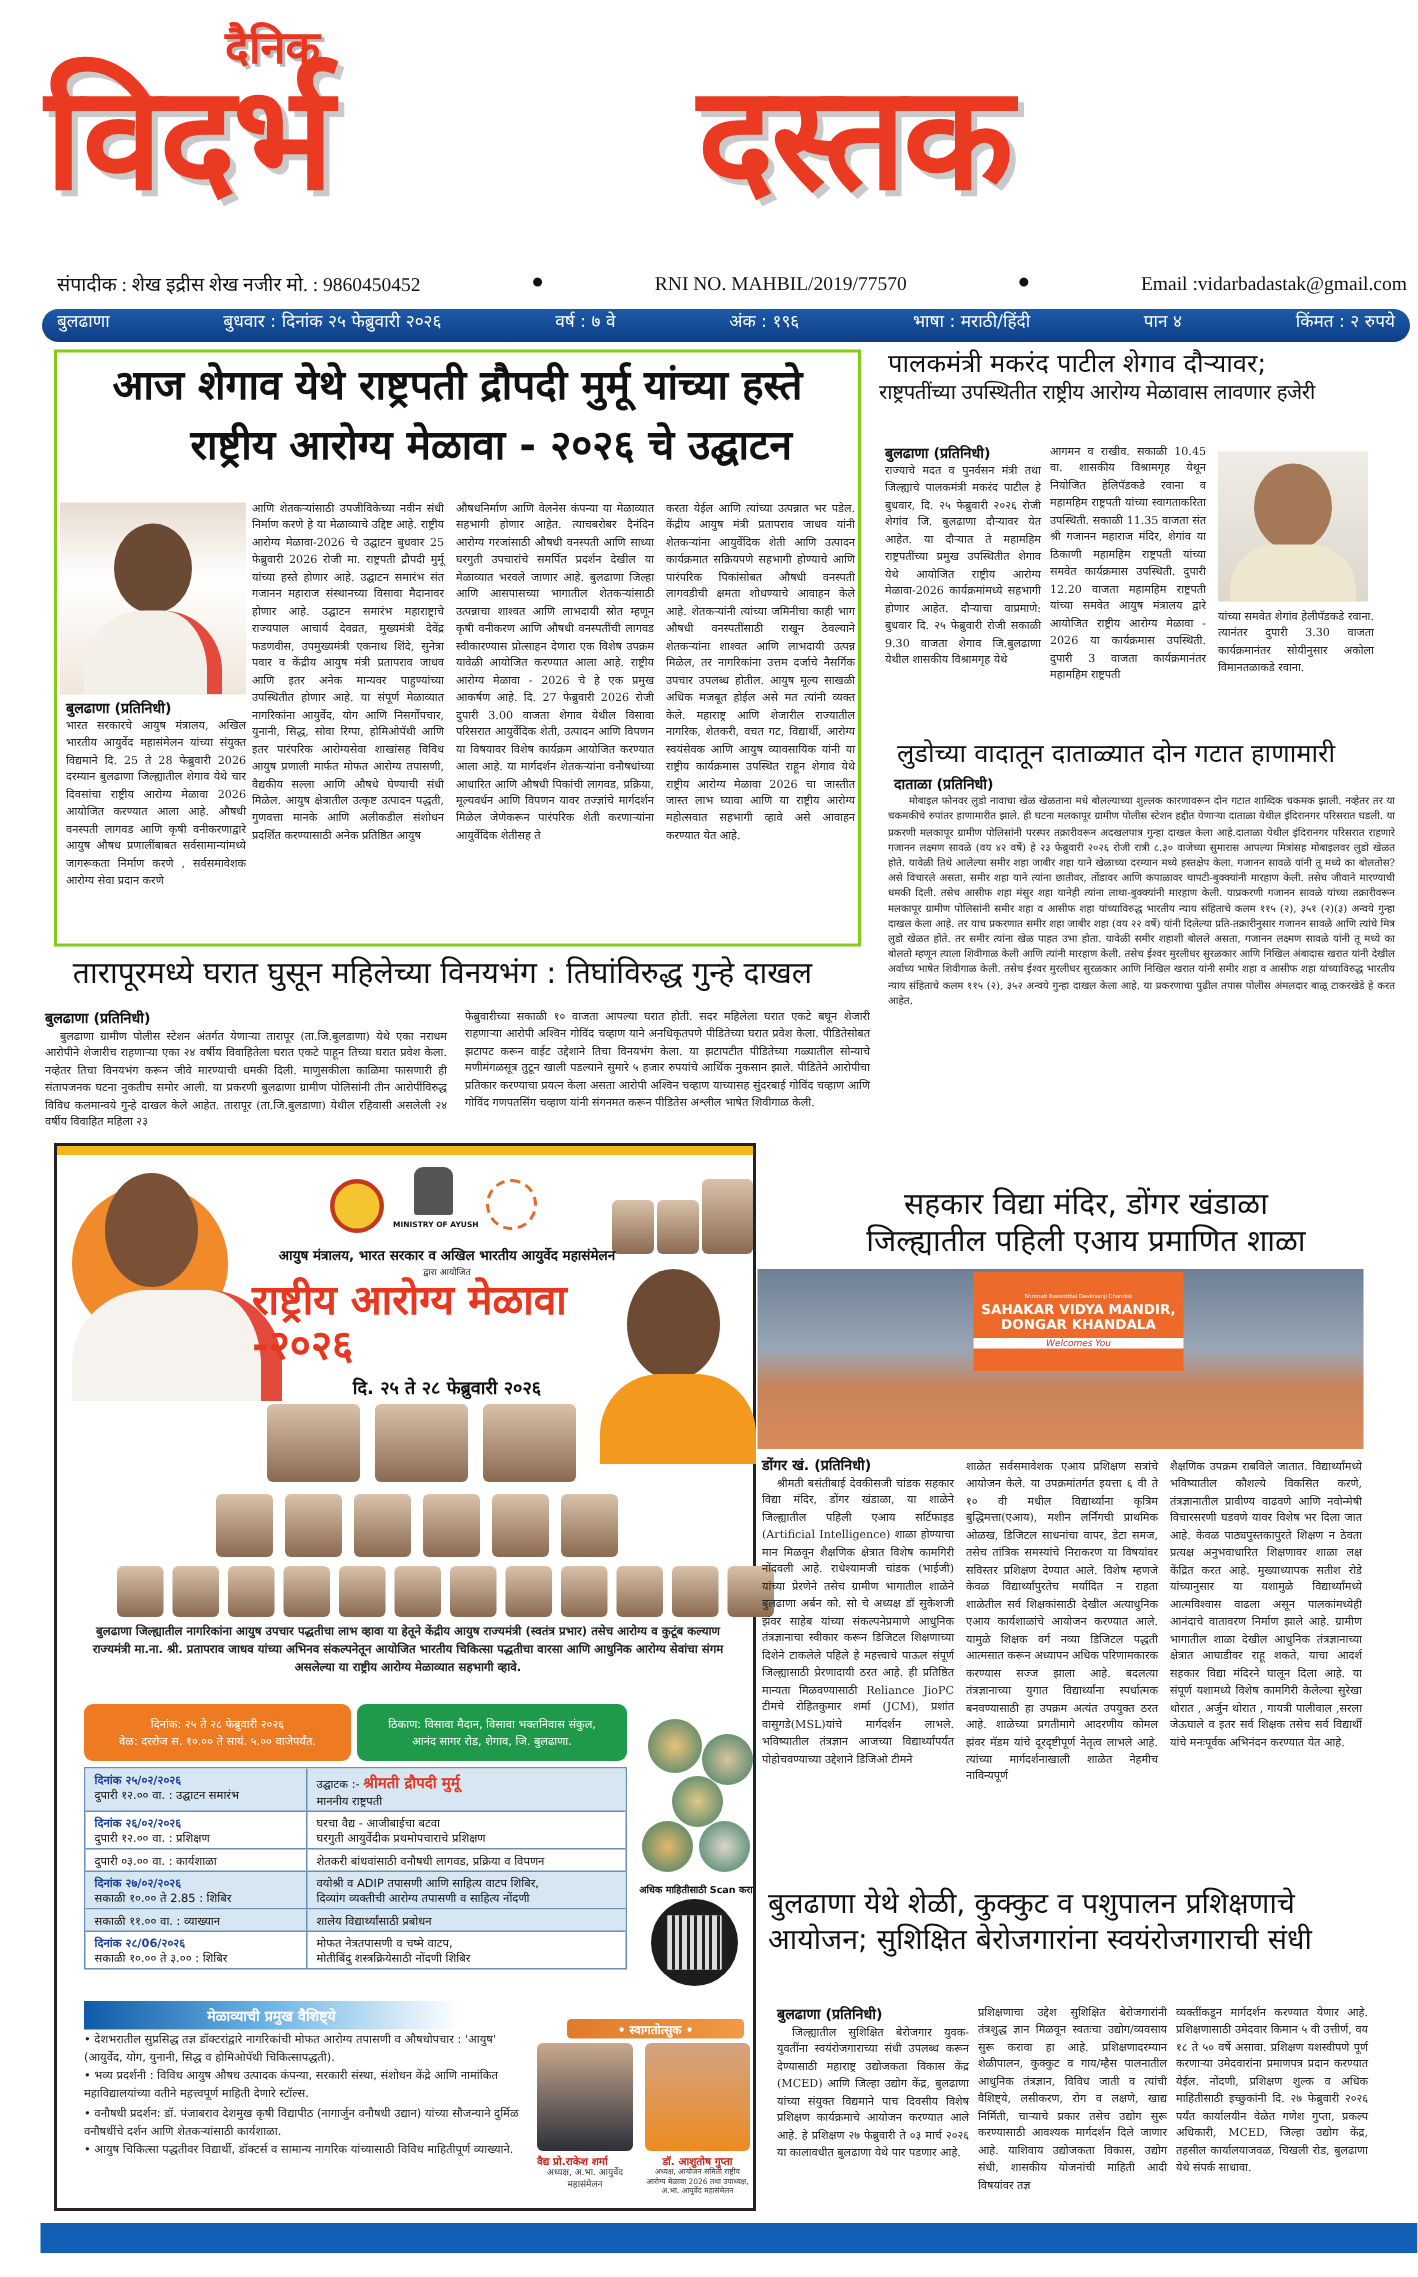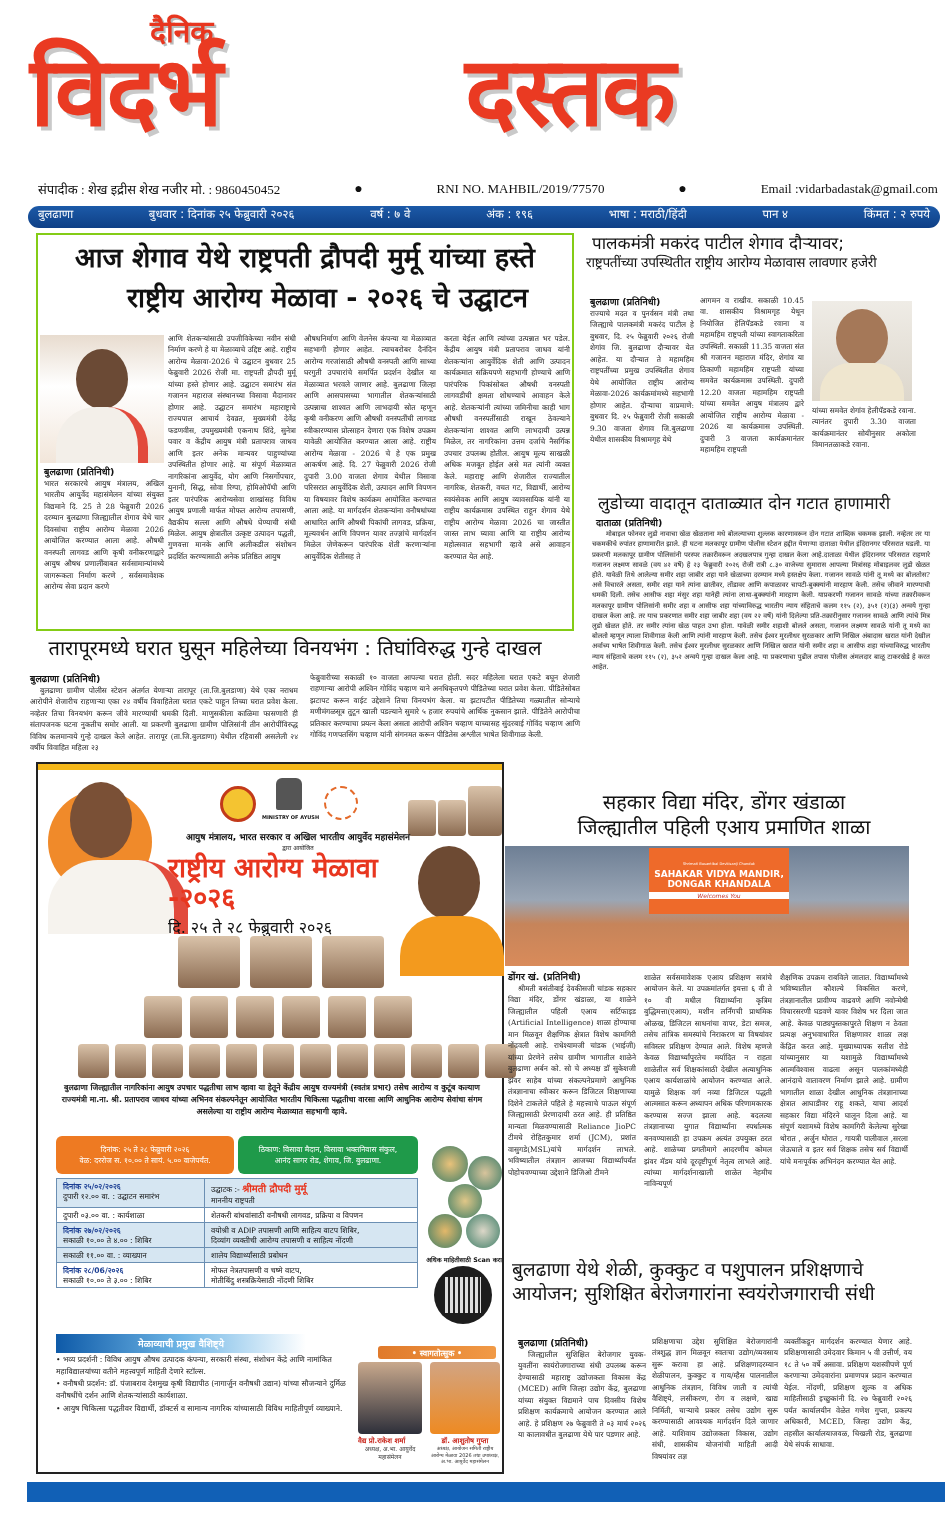--- a/index.html
+++ b/index.html
@@ -18,21 +18,21 @@
 .box{border:2px solid #84cc16}
 .hl{font-family:"DejaVu Sans",sans-serif;color:#111;text-align:center;line-height:1.25}
 .dateline{font-family:"DejaVu Sans",sans-serif;font-weight:bold;font-size:9.5px}
 .col{font-family:"DejaVu Serif",serif;font-size:7.4px;line-height:1.55;text-align:justify;color:#222}
 .photo{background:#ddd;overflow:hidden}
 
 .ad{border:2px solid #222;background:#fff}
 .ad-top{height:6px;background:#f5b81a}
 .ad-org{font-family:"DejaVu Sans",sans-serif;font-weight:bold;font-size:9px;text-align:center}
 .ad-title{font-family:"DejaVu Sans",sans-serif;font-weight:900;color:#e8361f;text-align:left;font-size:27px;line-height:1.05}
-.ad-date{font-family:"DejaVu Sans",sans-serif;font-weight:normal;font-size:16px;}
+.ad-date{font-family:"DejaVu Sans",sans-serif;font-weight:bold;font-size:12px;text-align:center}
 .ad-desc{font-family:"DejaVu Sans",sans-serif;font-size:7.8px;text-align:center;line-height:1.55;font-weight:bold;color:#222}
 .pill{border-radius:6px;color:#fff;font-family:"DejaVu Sans",sans-serif;font-size:7.5px;text-align:center;line-height:1.5;display:flex;flex-direction:column;justify-content:center}
 .sched{border:1px solid #6b8fb3;font-family:"DejaVu Sans",sans-serif;font-size:7.6px}
 .sched-row{display:flex;border-bottom:1px solid #6b8fb3}
 .sched-row .l{width:148px;border-right:1px solid #6b8fb3;padding:2px 6px}
 .sched-row .r{flex:1;padding:2px 6px}
 .sched-row.alt{background:#d6e6f2}
 .sdate{color:#1c3f94;font-weight:bold}
 .feat-title{background:linear-gradient(90deg,#0e5aa8,#6fb6e6,#fff);color:#fff;font-family:"DejaVu Sans",sans-serif;font-weight:bold;font-size:9.5px;text-align:center;padding:3px 0}
 .feat{font-family:"DejaVu Sans",sans-serif;font-size:7.6px;line-height:1.6;color:#222}
@@ -184,30 +184,40 @@
           <div class="sdate">दिनांक २५/०२/२०२६</div>
           <div>दुपारी १२.०० वा. : उद्घाटन समारंभ</div>
         </div>
       <div class="r">
           <div><span>उद्घाटक :- </span><span style="color:#e8361f;font-weight:bold;font-size:10px;">श्रीमती द्रौपदी मुर्मू</span></div>
           <div>माननीय राष्ट्रपती</div>
         </div>
     </div>
     <div class="sched-row">
       <div class="l">
+          <div class="sdate">दिनांक २६/०२/२०२६</div>
+          <div>दुपारी १२.०० वा. : प्रशिक्षण</div>
+        </div>
+      <div class="r">
+          <div>घरचा वैद्य - आजीबाईचा बटवा</div>
+          <div>घरगुती आयुर्वेदीक प्रथमोपचाराचे प्रशिक्षण</div>
+        </div>
+    </div>
+    <div class="sched-row">
+      <div class="l">
           <div>दुपारी ०३.०० वा. : कार्यशाळा</div>
         </div>
       <div class="r">
           <div>शेतकरी बांधवांसाठी वनौषधी लागवड, प्रक्रिया व विपणन</div>
         </div>
     </div>
     <div class="sched-row alt">
       <div class="l">
           <div class="sdate">दिनांक २७/०२/२०२६</div>
-          <div>सकाळी १०.०० ते ४.०० : शिबिर</div>
+          <div>सकाळी १०.०० ते 2.85 : शिबिर</div>
         </div>
       <div class="r">
           <div>वयोश्री व ADIP तपासणी आणि साहित्य वाटप शिबिर,</div>
           <div>दिव्यांग व्यक्तीची आरोग्य तपासणी व साहित्य नोंदणी</div>
         </div>
     </div>
     <div class="sched-row alt">
       <div class="l">
           <div>सकाळी ११.०० वा. : व्याख्यान</div>
         </div>
@@ -233,20 +243,21 @@
   <div class="abs" style="left:390px;top:450px;width:34px;height:34px;border-radius:50%;background:radial-gradient(#e3b86a,#3d7d66);"></div>
   <div class="abs" style="left:428px;top:450px;width:34px;height:34px;border-radius:50%;background:radial-gradient(#dcd7c8,#3d7d66);"></div>
   <div class="abs" style="left:384px;top:491px;width:84px;text-align:center;font-family:'DejaVu Sans',sans-serif;font-size:6.4px;font-weight:bold;">अधिक माहितीसाठी Scan करा</div>
   <div class="abs" style="left:396px;top:502px;width:58px;height:58px;border-radius:50%;background:#1d1d1d;display:flex;align-items:center;justify-content:center;">
     <div style="width:36px;height:36px;background:repeating-linear-gradient(90deg,#fff 0 3px,#222 3px 5px),#fff;opacity:.85;"></div>
   </div>
 
   <div class="abs feat-title" style="left:18px;top:570px;width:250px;">मेळाव्याची प्रमुख वैशिष्ट्ये</div>
   <div class="abs welcome" style="left:340px;top:582px;width:118px;">• स्वागतोत्सुक •</div>
   <div class="abs feat" style="left:18px;top:590px;width:290px;">
+    <div>• <span>देशभरातील सुप्रसिद्ध तज्ञ डॉक्टरांद्वारे नागरिकांची मोफत आरोग्य तपासणी व औषधोपचार : 'आयुष' (आयुर्वेद, योग, युनानी, सिद्ध व होमिओपॅथी चिकित्सापद्धती).</span></div>
     <div>• <span>भव्य प्रदर्शनी : विविध आयुष औषध उत्पादक कंपन्या, सरकारी संस्था, संशोधन केंद्रे आणि नामांकित महाविद्यालयांच्या वतीने महत्त्वपूर्ण माहिती देणारे स्टॉल्स.</span></div>
     <div>• <span>वनौषधी प्रदर्शन: डॉ. पंजाबराव देशमुख कृषी विद्यापीठ (नागार्जुन वनौषधी उद्यान) यांच्या सौजन्याने दुर्मिळ वनौषधींचे दर्शन आणि शेतकऱ्यांसाठी कार्यशाळा.</span></div>
     <div>• <span>आयुष चिकित्सा पद्धतीवर विद्यार्थी, डॉक्टर्स व सामान्य नागरिक यांच्यासाठी विविध माहितीपूर्ण व्याख्याने.</span></div>
   </div>
 
   <div class="abs" style="left:320px;top:598px;width:64px;">
     <div style="height:72px;background:linear-gradient(#c9a98d,#2d2f3a);border-radius:4px;"></div>
     <div style="font-family:'DejaVu Sans',sans-serif;font-size:7px;font-weight:bold;color:#c8261c;text-align:left;margin-top:2px;">वैद्य प्रो.राकेश शर्मा</div>
     <div class="caption">अध्यक्ष, अ.भा. आयुर्वेद महासंमेलन</div>
   </div>

